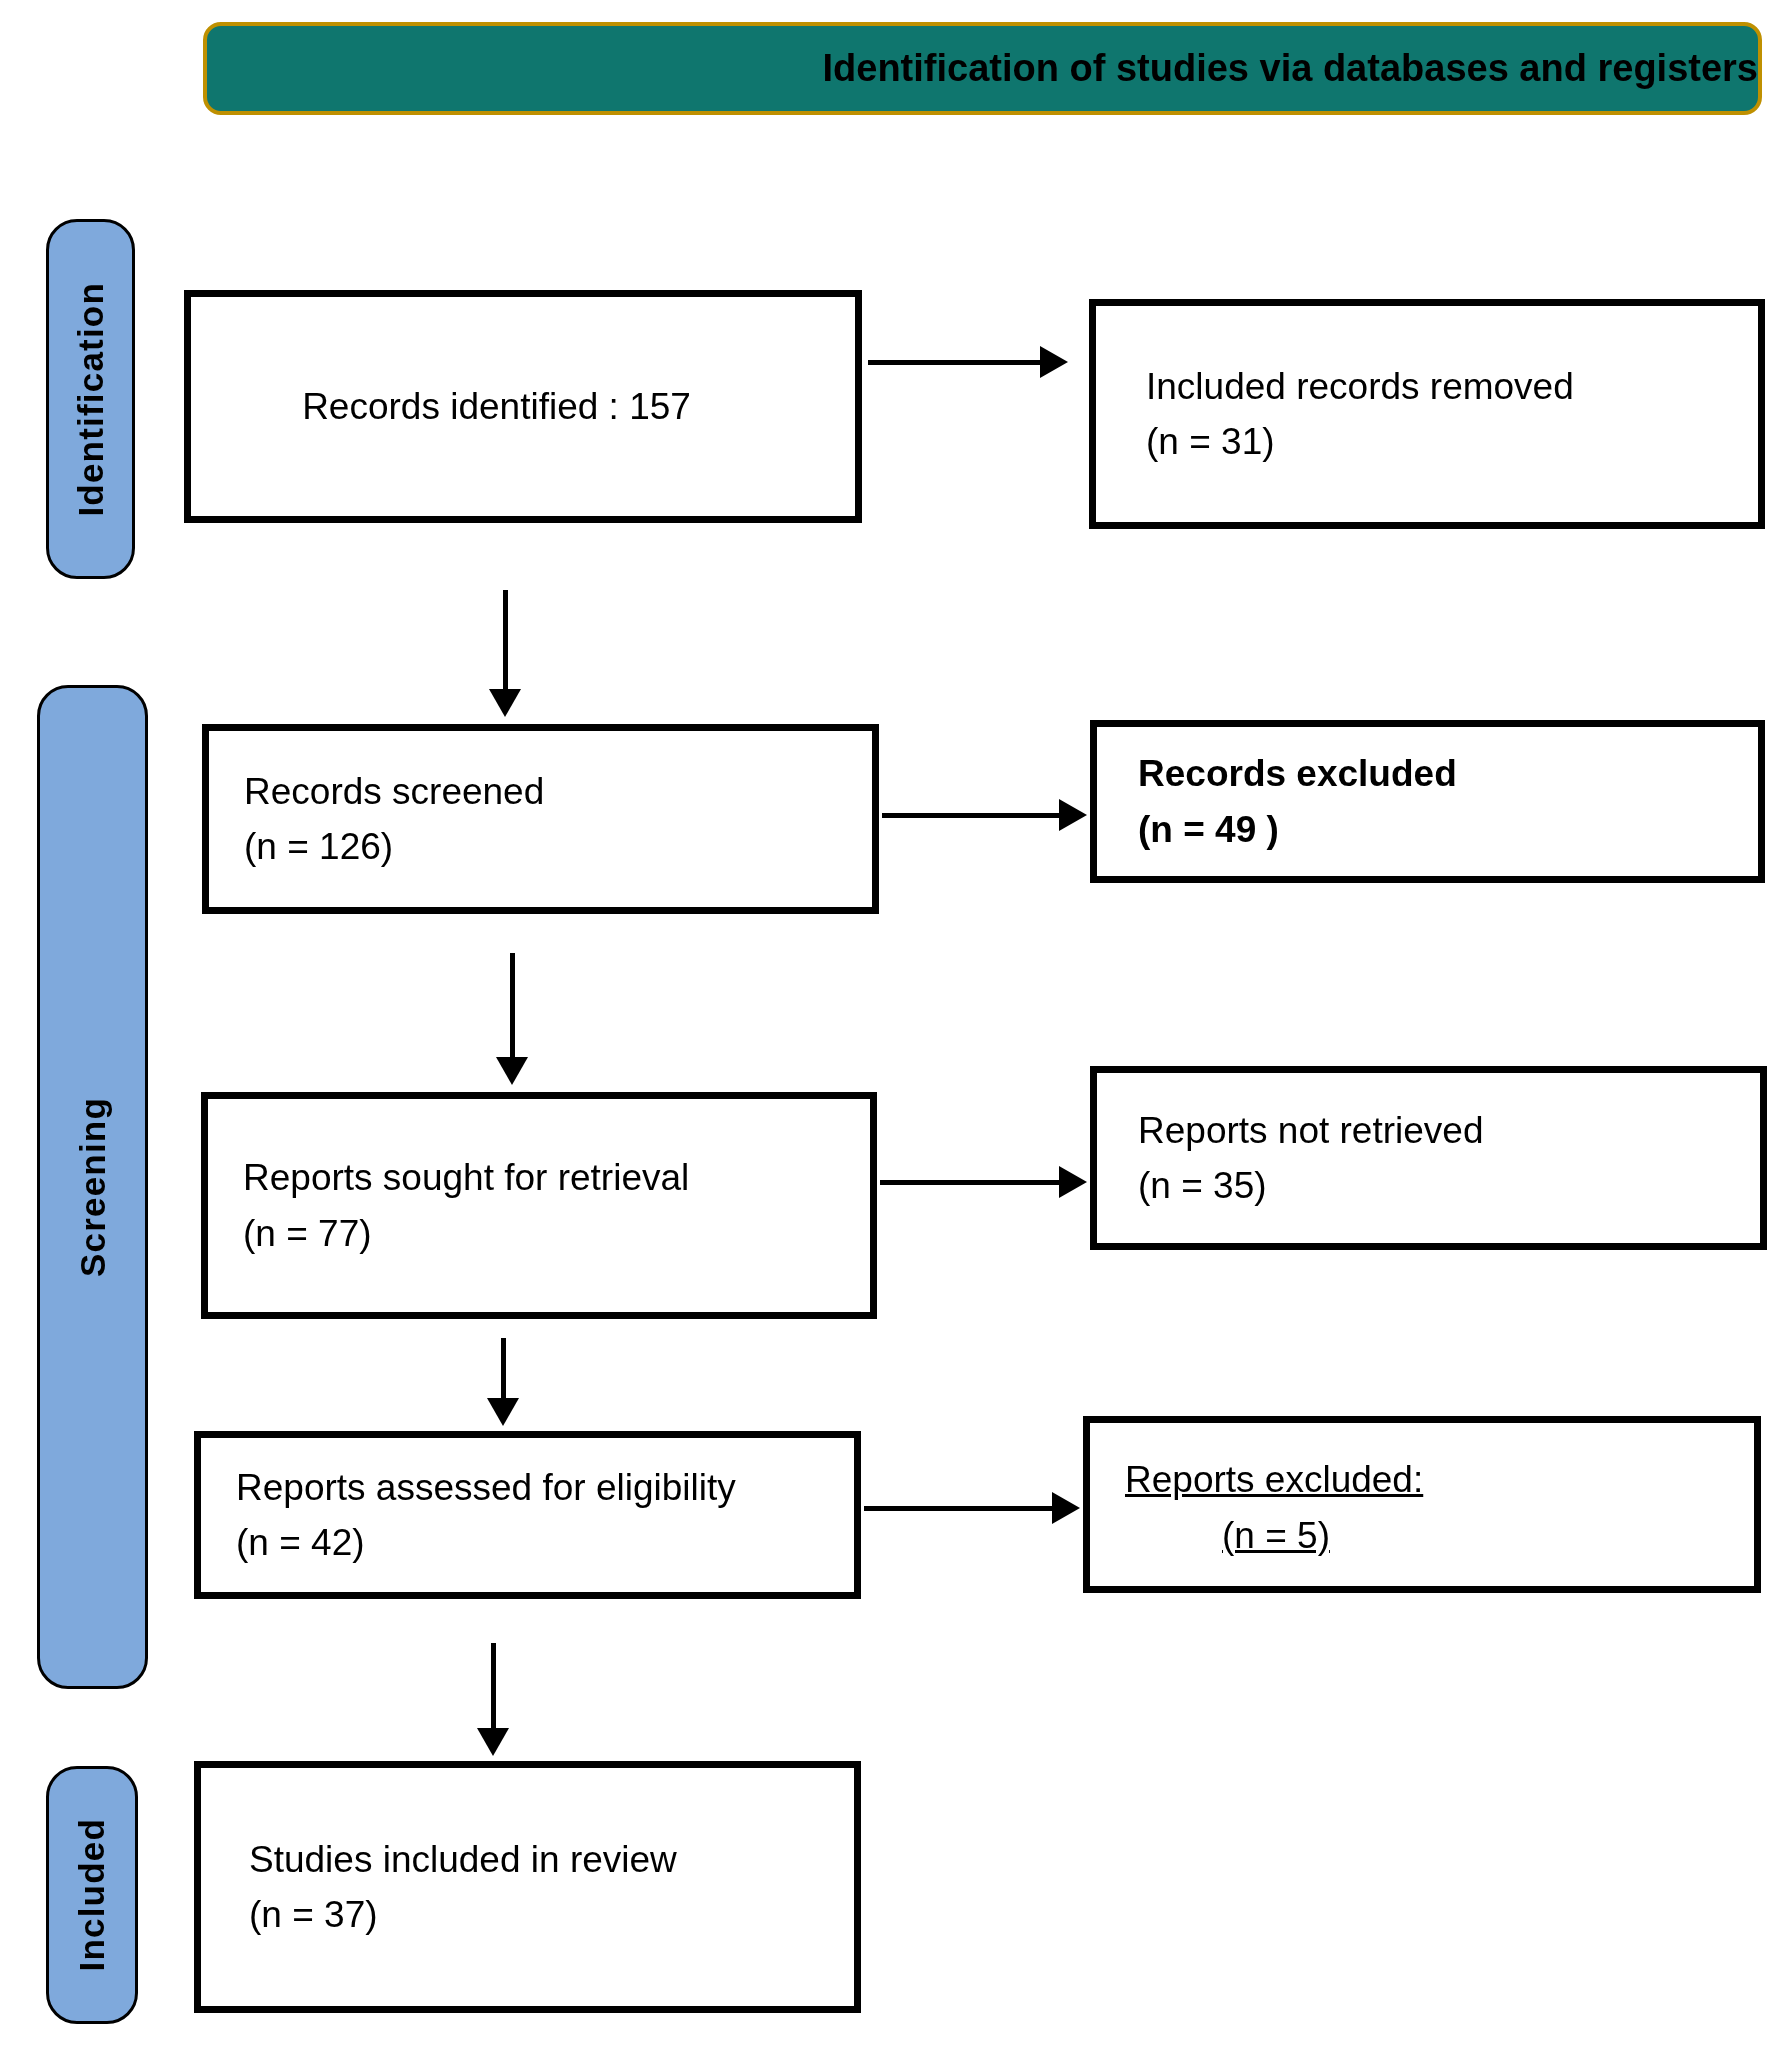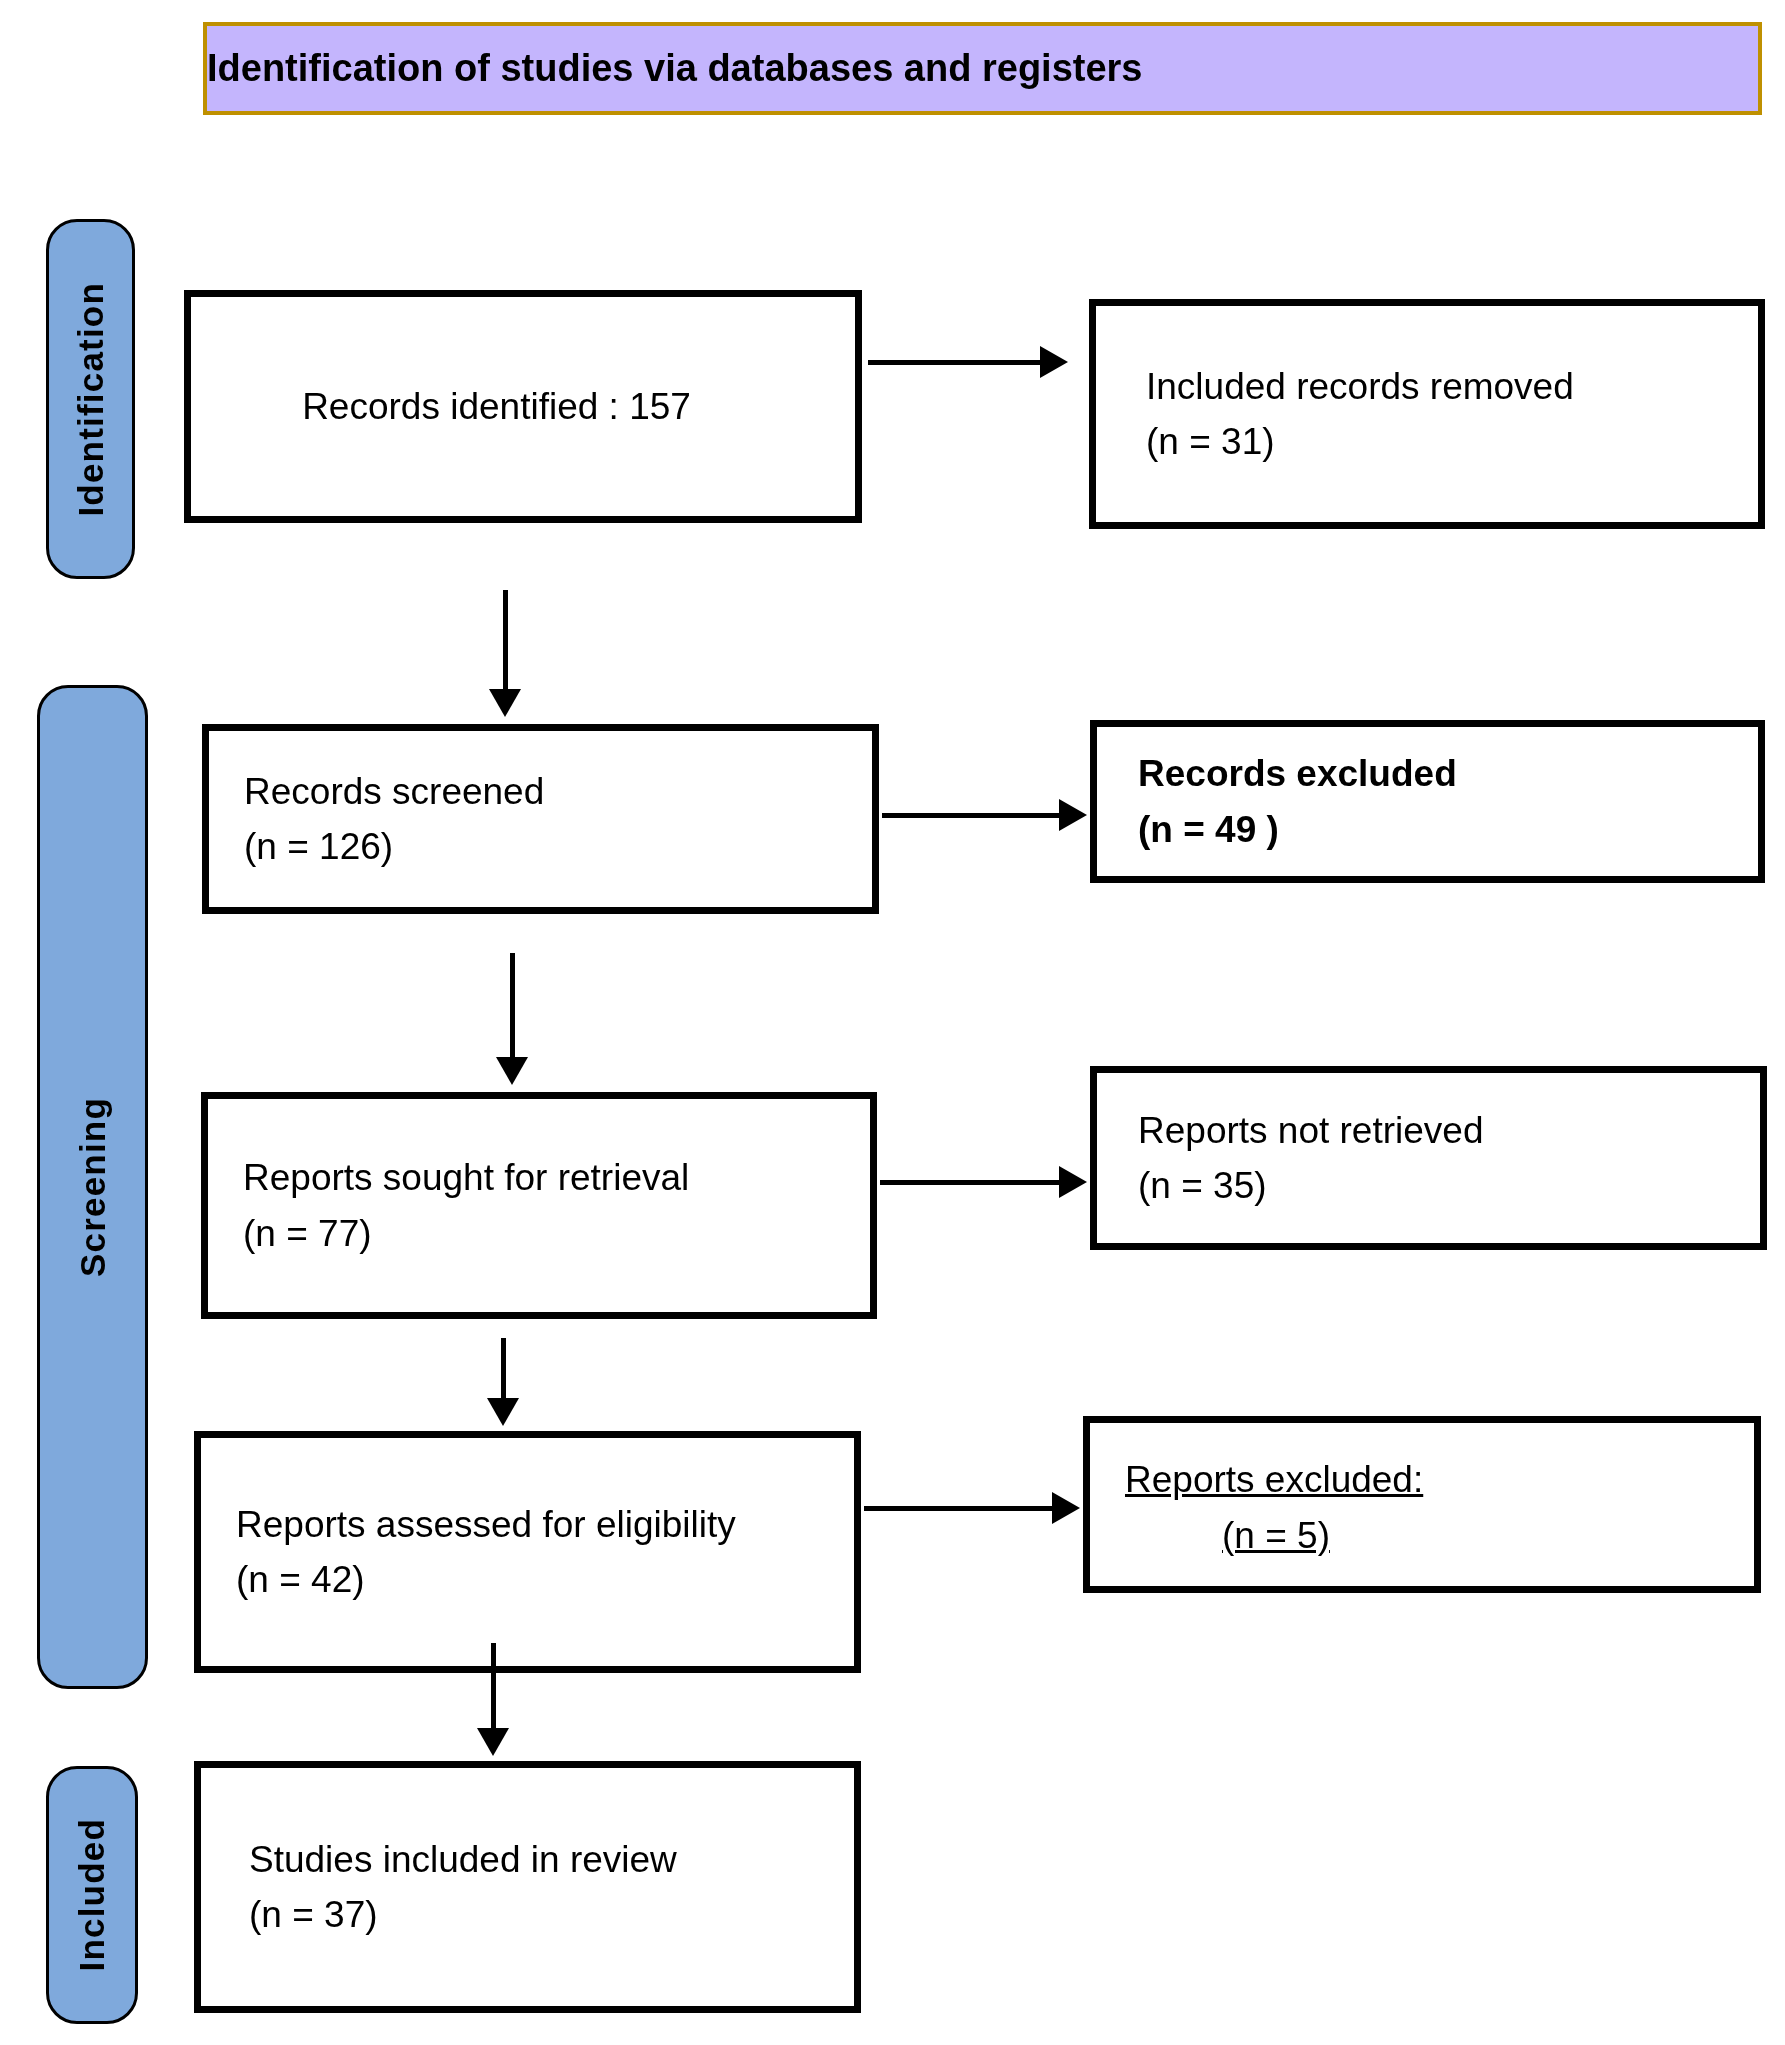--- a/index.html
+++ b/index.html
@@ -1,22 +1,22 @@
 <!DOCTYPE html>
 <html style="font-size:9.4px"><head>
 <meta charset="utf-8">
 <style>
   html,body{margin:0;padding:0;background:#ffffff;}
   body{width:1786px;height:2046px;font-family:"Liberation Sans",sans-serif;color:#000;}
   #canvas{position:relative;width:1786px;height:2046px;background:#fff;overflow:hidden;}
 
   .banner{
     position:absolute;left:203px;top:22.4px;width:1559px;height:93px;
-    background:#c4b5fd;border:4.7px solid #BF9000;border-radius:0;
-    box-sizing:border-box;display:flex;align-items:center;justify-content:flex-start;
+    background:#0f766e;border:4.7px solid #BF9000;border-radius:18px;
+    box-sizing:border-box;display:flex;align-items:center;justify-content:flex-end;
   }
   .banner span{font-size:38px;font-weight:bold;}
 
   .stage{
     position:absolute;background:#7FA9DC;border:3.5px solid #000;border-radius:31px;
     box-sizing:border-box;display:flex;align-items:center;justify-content:center;
   }
   .stage span{
     writing-mode:vertical-rl;transform:rotate(180deg);
     font-weight:bold;font-size:35px;letter-spacing:1.2px;white-space:nowrap;
@@ -79,21 +79,21 @@
 
   <div class="fbox" style="left:201px;top:1092px;width:676px;height:227px;padding-left:35px;">
     <span class="ln">Reports sought for retrieval</span>
     <span class="ln">(n = 77)</span>
   </div>
   <div class="fbox" style="left:1090px;top:1066px;width:677px;height:184px;padding-left:41px;">
     <span class="ln">Reports not retrieved</span>
     <span class="ln">(n = 35)</span>
   </div>
 
-  <div class="fbox" style="left:194px;top:1431px;width:667px;height:242px;padding-left:35px;">
+  <div class="fbox" style="left:194px;top:1431px;width:667px;height:168px;padding-left:35px;">
     <span class="ln">Reports assessed for eligibility</span>
     <span class="ln">(n = 42)</span>
   </div>
   <div class="fbox indent2" style="left:1083px;top:1416px;width:678px;height:177px;padding-left:35px;justify-content:flex-start;padding-top:29px;text-decoration:underline;">
     <span class="ln">Reports excluded:</span>
     <span class="ln ln2">(n = 5)</span>
   </div>
 
   <div class="fbox" style="left:194px;top:1761px;width:667px;height:252px;padding-left:48px;">
     <span class="ln">Studies included in review</span>

